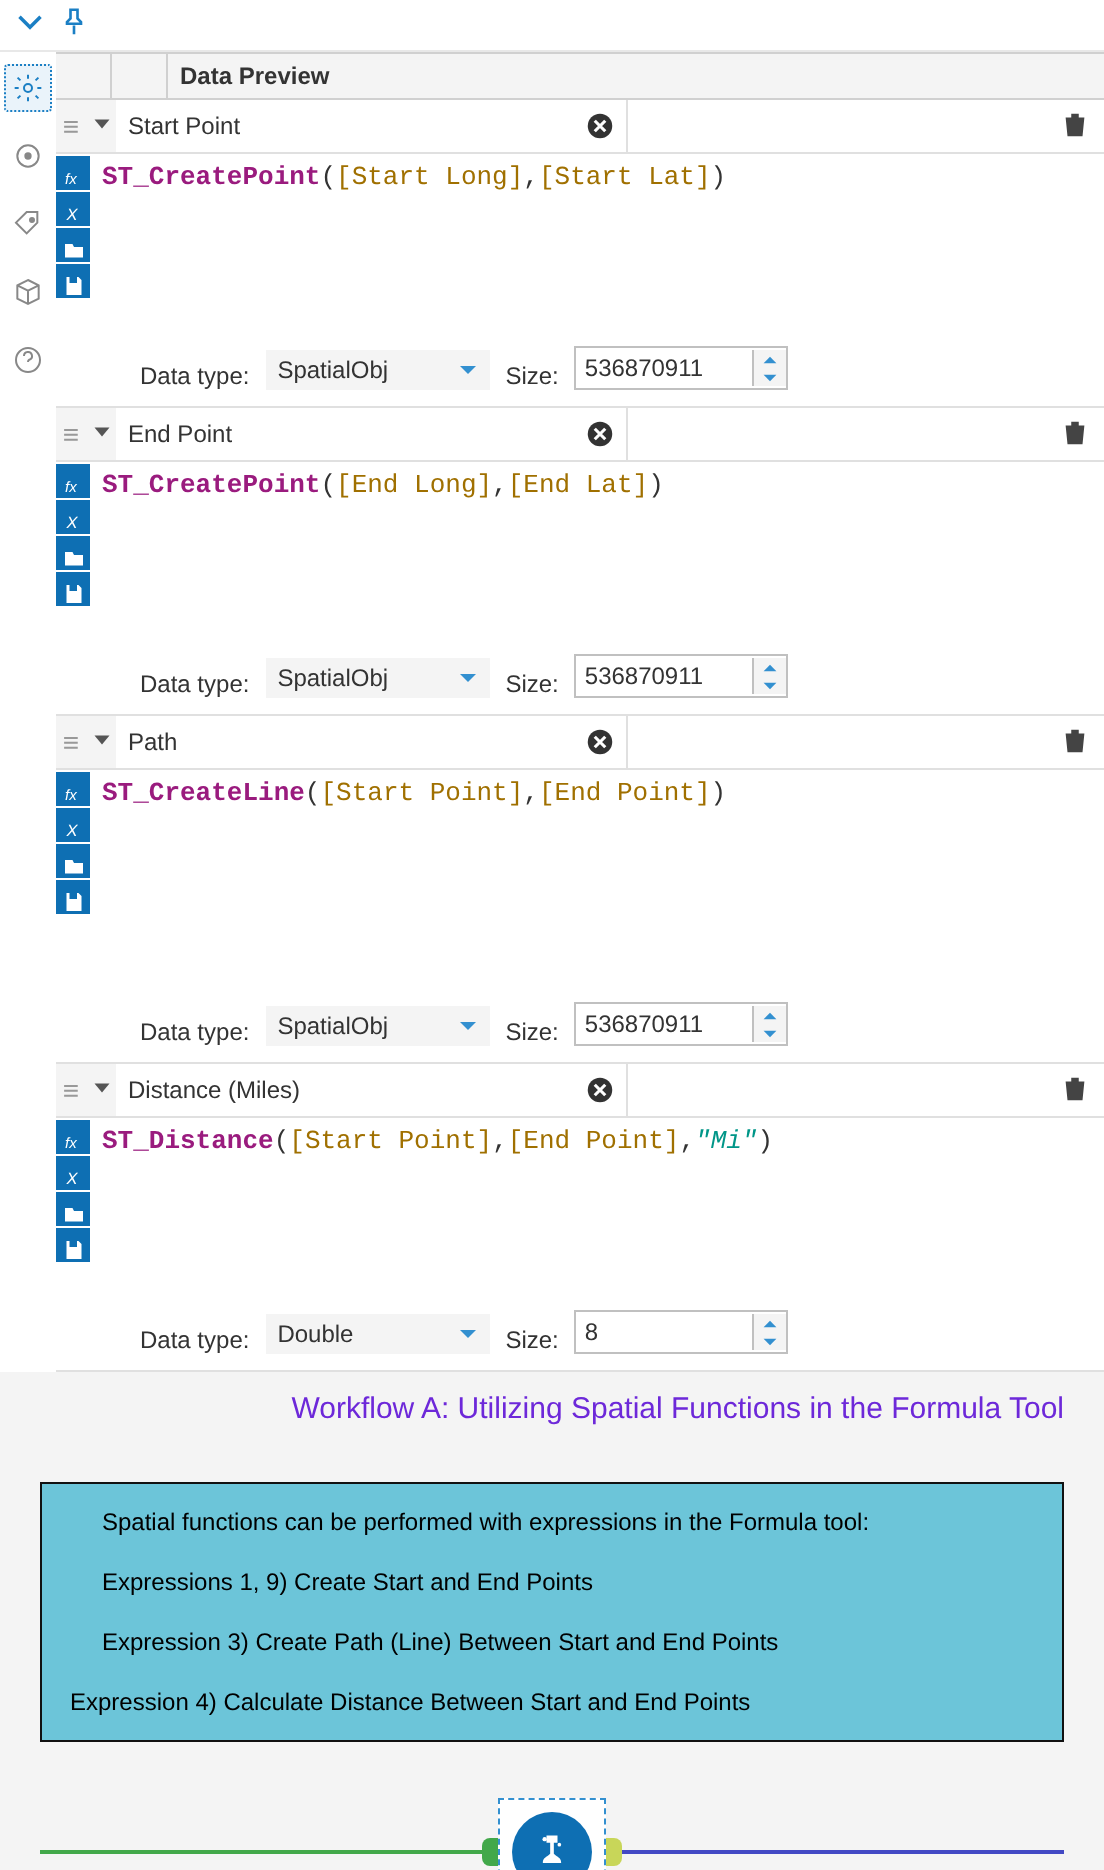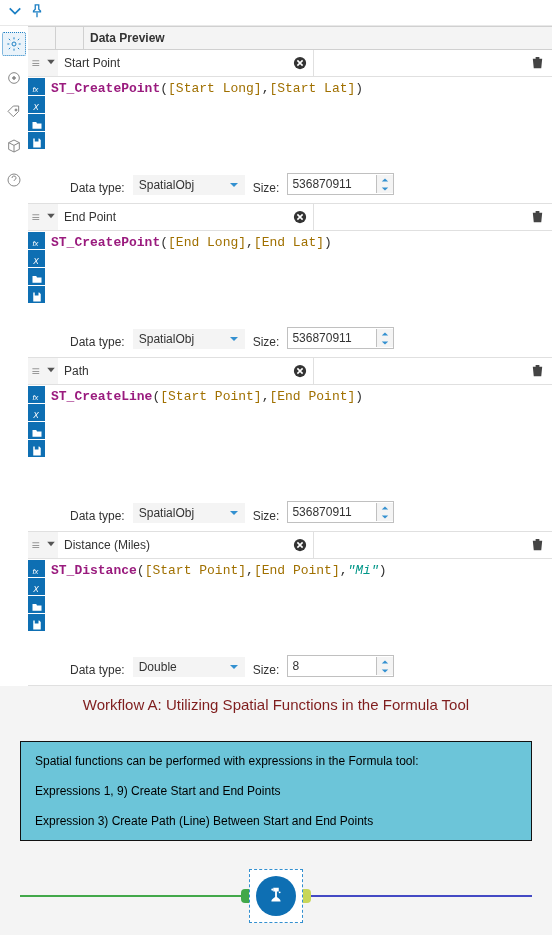--- a/index.html
+++ b/index.html
@@ -42,23 +42,23 @@
 .dtype-row{display:flex;align-items:flex-end;gap:8px;padding:6px 6px 8px 42px;background:#fff}
 .dtype-row label{color:#333}
 .select{display:inline-flex;align-items:center;justify-content:space-between;background:#f4f4f4;border:none;padding:3px 6px;width:100px;font-size:12px;color:#333;cursor:pointer}
 .select svg{width:10px;height:10px;fill:#3390d0}
 .size-in{display:inline-flex;align-items:center;border:1px solid #c0c0c0}
 .size-in input{border:none;outline:none;width:80px;padding:3px 4px;font-size:12px;color:#333}
 .size-in .spin{display:flex;flex-direction:column;background:#f4f4f4;border-left:1px solid #c0c0c0}
 .size-in .spin div{height:9px;width:16px;display:flex;align-items:center;justify-content:center}
 .size-in .spin svg{width:8px;height:6px;fill:#3390d0}
 .footer-area{background:#f4f4f4;padding:10px 20px 20px}
-.wf-title{text-align:center;font-size:15px;color:#7f1d1d;margin:0 0 28px}
+.wf-title{text-align:right;font-size:15px;color:#6d28d9;margin:0 0 28px}
 .info-box{background:#6cc5d9;border:1px solid #111;padding:10px 14px;font-size:12px;color:#000;line-height:1.5}
-.info-box p{margin:0 0 12px}
+.info-box p{margin:0 16px 12px}
 .info-box p:last-child{margin:0}
 .canvas{position:relative;height:70px;margin-top:20px}
 .line-left{position:absolute;left:0;top:34px;width:232px;height:2px;background:#42a84a}
 .line-right{position:absolute;right:0;top:34px;width:232px;height:2px;background:#4349c4}
 .tool-node{position:absolute;left:50%;top:8px;transform:translateX(-50%);display:flex;align-items:center}
 .tool-node .in-anch{width:8px;height:14px;background:#42a84a;border-top-left-radius:4px;border-bottom-left-radius:4px}
 .tool-node .out-anch{width:8px;height:14px;background:#c8d659;border-top-right-radius:4px;border-bottom-right-radius:4px}
 .tool-node .body{width:52px;height:52px;border:1px dashed #3390d0;background:#fff;display:flex;align-items:center;justify-content:center}
 .tool-node .circle{width:40px;height:40px;border-radius:50%;background:#0e6fb3;display:flex;align-items:center;justify-content:center}
 .tool-node .circle svg{width:22px;height:22px;fill:#fff}
@@ -411,20 +411,21 @@
 
   </div>
 </div>
 
 <div class="footer-area">
   <p class="wf-title">Workflow A: Utilizing Spatial Functions in the Formula Tool</p>
   <div class="info-box">
     <p>Spatial functions can be performed with expressions in the Formula tool:</p>
     <p>Expressions 1, 9) Create Start and End Points</p>
     <p>Expression 3) Create Path (Line) Between Start and End Points</p>
+    <p>Expression 4) Calculate Distance Between Start and End Points</p>
   </div>
   <div class="canvas">
     <div class="line-left"></div>
     <div class="line-right"></div>
     <div class="tool-node">
       <div class="in-anch"></div>
       <div class="body">
         <div class="circle">
           <svg viewBox="0 0 24 24">
               <path d="M9 3h6v4l-2 0c0 3 0 6 0 6 2 2 4 2 4 5H7c0-3 2-3 4-5V7l-2 0z"></path>

